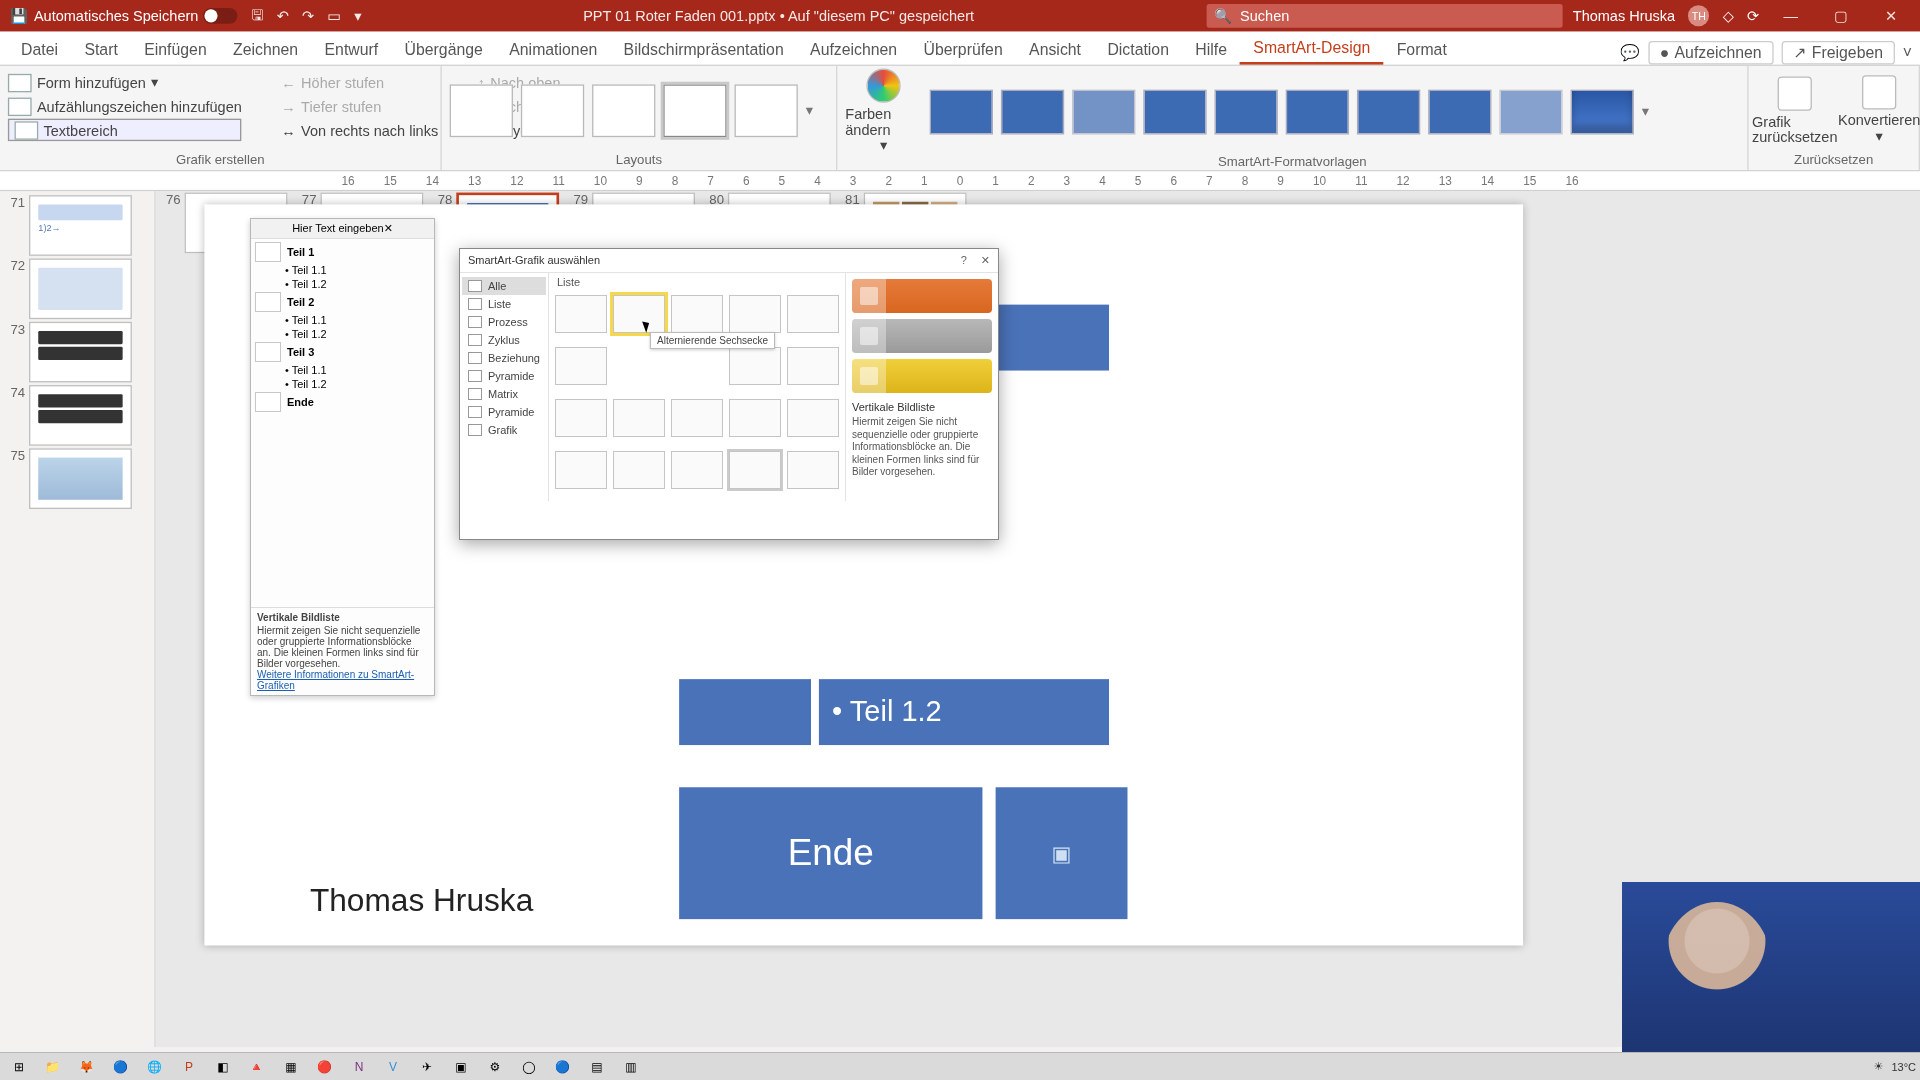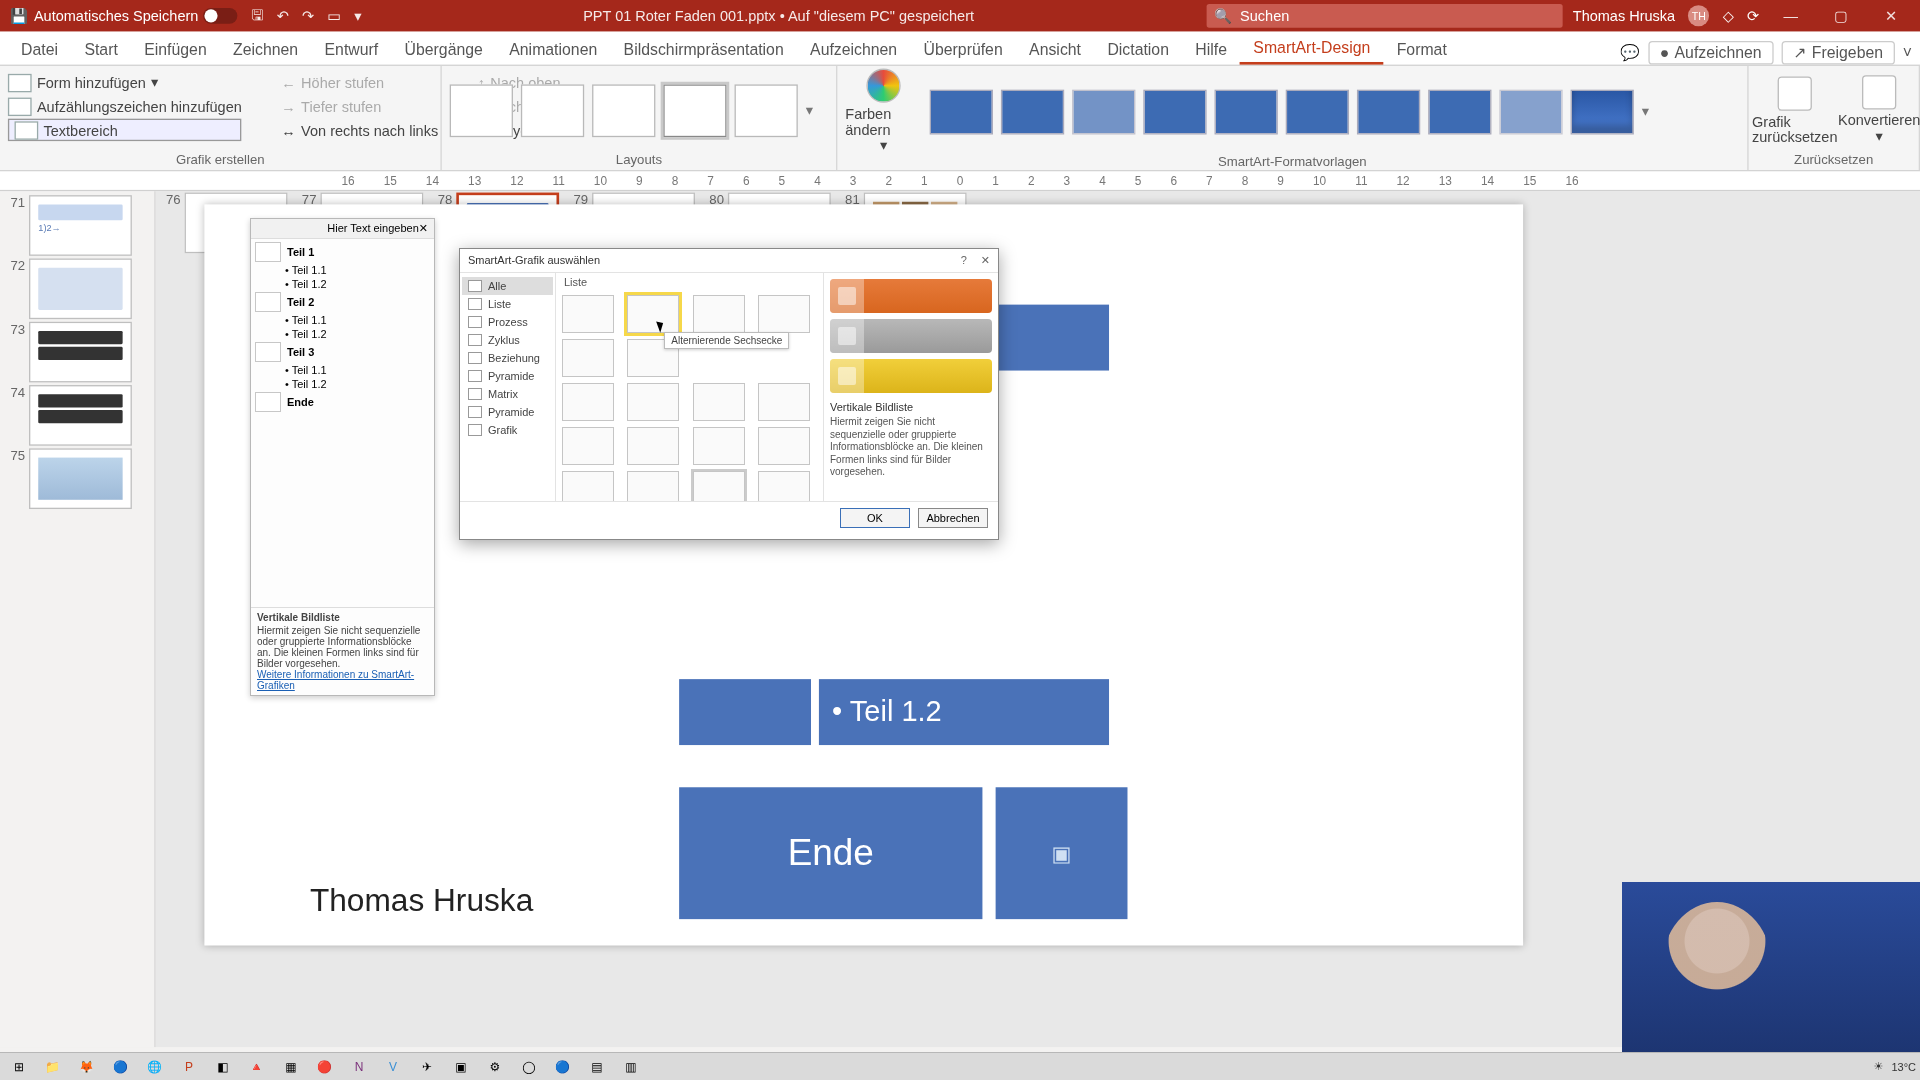--- a/index.html
+++ b/index.html
@@ -62,21 +62,21 @@
 .slide { position:absolute; left:155px; top:10px; width:1000px; height:562px; background:#fff; box-shadow:0 0 6px rgba(0,0,0,.25); }
 
 .smartart-block { display:flex; gap:6px; }
 .sa-left { width:100px; height:50px; background:#4a72b8; }
 .sa-right { width:220px; height:50px; background:#4a72b8; color:#fff; display:flex; align-items:center; padding-left:10px; font-size:22px; }
 
 .author { position:absolute; left:80px; bottom:20px; font-size:24px; color:#222; }
 
 
 .textpane { position:absolute; left:250px; top:218px; width:185px; height:478px; background:#fdfdfd; border:1px solid #b8b8b8; box-shadow:0 2px 6px rgba(0,0,0,.2); font-size:11px; }
-.textpane .hdr { background:#f1f1f1; padding:3px 6px; display:flex; justify-content:flex-end; border-bottom:1px solid #ddd; }
+.textpane .hdr { background:#f1f1f1; padding:3px 6px; display:flex; justify-content:center; border-bottom:1px solid #ddd; }
 .textpane .tree { padding:2px 4px; }
 .tree-row { display:flex; align-items:center; gap:6px; padding:1px 0; }
 .tree-thumb { width:26px; height:20px; border:1px solid #c7c7c7; background:#fff; }
 .tree ul { list-style:none; padding-left:30px; }
 .tree li { padding:1px 0; }
 .tree li::before { content:"• "; }
 .textpane .foot { position:absolute; bottom:0; left:0; right:0; border-top:1px solid #ddd; padding:4px 6px; font-size:10px; color:#444; }
 .textpane .foot b { display:block; margin-bottom:2px; }
 .textpane .foot a { color:#1a5fb4; text-decoration:underline; }
 
@@ -84,21 +84,21 @@
 .dialog { position:absolute; left:459px; top:248px; width:540px; height:292px; background:#fff; border:1px solid #888; box-shadow:0 4px 16px rgba(0,0,0,.35); font-size:11px; }
 .dialog .dtitle { padding:5px 8px; display:flex; justify-content:space-between; border-bottom:1px solid #e3e3e3; color:#333; }
 .dialog .dtitle .r { display:flex; gap:14px; color:#666; }
 .dbody { display:flex; height:228px; }
 .catlist { width:96px; border-right:1px solid #e3e3e3; padding:4px 2px; }
 .cat { display:flex; align-items:center; gap:6px; padding:3px 6px; color:#444; }
 .cat.sel { background:#ddd;align-items:center; }
 .cat .ci { width:14px; height:12px; border:1px solid #999; background:#fff; }
 .gallery { flex:1; display:flex; flex-direction:column; border-right:1px solid #e3e3e3; }
 .gallery .gh { padding:3px 8px; color:#555; }
-.grid { flex:1; overflow:hidden; padding:4px 6px; display:grid; grid-template-columns:repeat(4,1fr); gap:6px; position:relative; }
+.grid { flex:1; overflow:hidden; padding:4px 6px; display:grid; grid-template-columns:repeat(5,1fr); gap:6px; position:relative; }
 .gitem { width:52px; height:38px; border:1px solid #c5c5c5; background:#fafafa; position:relative; }
 .gitem.sel3 { outline:2px solid #cbcbcb; }
 .gitem.hov { outline:3px solid #f6d84a; }
 .tooltip { position:absolute; background:#fff; border:1px solid #bbb; padding:2px 6px; font-size:10px; color:#444; white-space:nowrap; z-index:10; box-shadow:0 1px 3px rgba(0,0,0,.2); }
 .preview { width:174px; padding:6px; }
 .pv-stack { display:flex; flex-direction:column; gap:6px; margin-bottom:8px; }
 .pv-bar { height:34px; border-radius:4px; display:flex; }
 .pv-bar .sq { width:34px; background:rgba(255,255,255,.35); border-radius:4px 0 0 4px; position:relative; }
 .pv-bar .sq::after { content:''; position:absolute; inset:8px; background:rgba(255,255,255,.5); border-radius:2px; }
 .pv1 { background:linear-gradient(#e67a3a,#d8661f); }
@@ -532,24 +532,20 @@
             <div class="sq"></div>
           </div>
           <div class="pv-bar pv3">
             <div class="sq"></div>
           </div>
         </div>
         <div class="pv-title">Vertikale Bildliste</div>
         <div class="pv-desc">Hiermit zeigen Sie nicht sequenzielle oder gruppierte Informationsblöcke an. Die kleinen Formen links sind für Bilder vorgesehen.</div>
       </div>
     </div>
-    <div class="dbtns">
-      <button class="primary">OK</button>
-      <button>Abbrechen</button>
-    </div>
   </div>
 
   <div class="status">
     <span>Folie 78 von 83</span>
     <span>🌐 <span>Deutsch (Österreich)</span></span>
     <span>♿ <span>Barrierefreiheit: Untersuchen</span></span>
     <div class="r">
       <span>📝 <span>Notizen</span></span>
       <span>🖥 <span>Anzeigeeinstellungen</span></span>
     </div>

